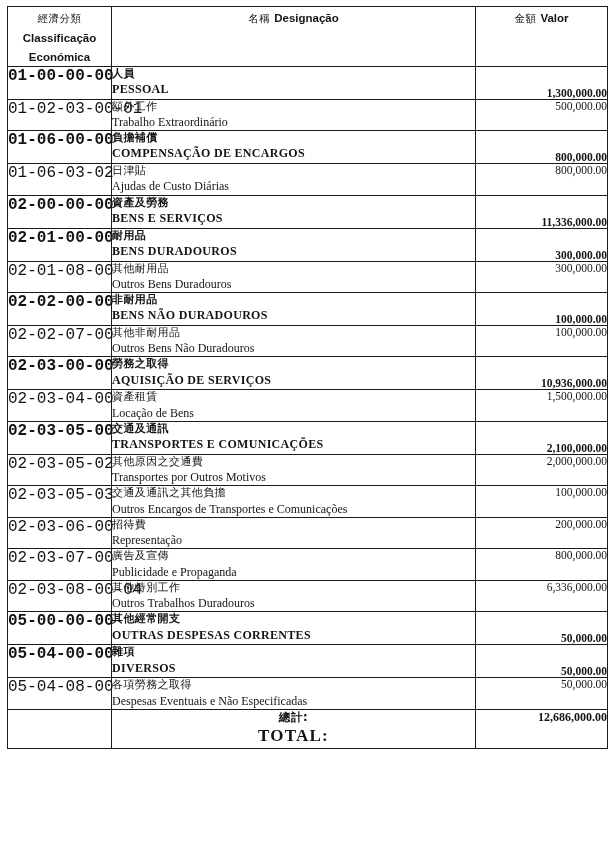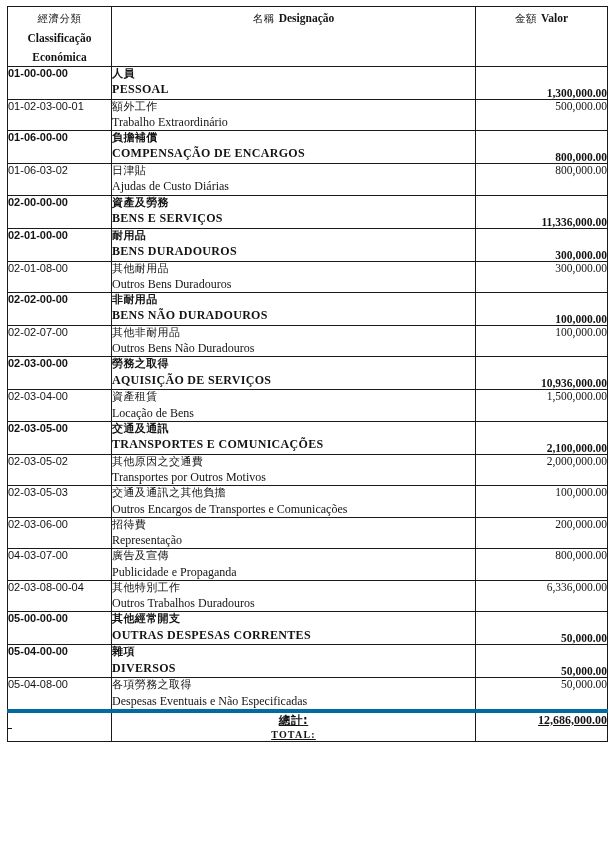--- a/index.html
+++ b/index.html
@@ -43,32 +43,32 @@
     font-weight: normal;
     padding: 4px 2px 5px 2px;
     line-height: 1.22;
   }
   .hdr-zh {
     font-family: "DejaVu Sans", sans-serif;
     font-size: 10.5px;
     letter-spacing: 0.5px;
   }
   .hdr-pt {
-    font-family: Liberation Serif, serif;
+    font-family: Liberation Sans, sans-serif;
     font-size: 11.5px;
     font-weight: bold;
   }
   .hdr-pt.two-line { line-height: 1.18; }
 
   
   td.code {
     text-align: left;
     padding: 2px 4px 3px 6px;
-    font-family: Liberation Sans, sans-serif;
-    font-size: 11px;
+    font-family: Liberation Mono, monospace;
+    font-size: 16px;
     white-space: nowrap;
     border-top: none;
     border-bottom: none;
   }
   td.desc {
     padding: 1px 4px 2px 6px;
     border-top: none;
     border-bottom: none;
   }
   td.value {
@@ -108,36 +108,35 @@
     font-weight: bold;
     letter-spacing: 0.3px;
   }
   
   td.code { padding-top: 3px; }
   td.value { padding-top: 16px; }
   tr.bold td.value { padding-top: 20px; }
 
   
   tr.total td {
-    border-top: 4px solid #0369a1;
-    text-decoration: underline;
+    border-top: 1px solid #0369a1;
   }
   td.total-label {
     text-align: center;
     padding: 3px 6px 5px 6px;
   }
   td.total-label .zh {
     font-family: "DejaVu Sans", sans-serif;
     font-weight: bold;
     font-size: 11.5px;
     letter-spacing: 0.6px;
   }
   td.total-label .pt {
     font-weight: bold;
-    font-size: 10px;
+    font-size: 17px;
     letter-spacing: 1.2px;
   }
   td.total-value {
     text-align: right;
     font-weight: bold;
     font-family: "Liberation Serif", serif;
     font-size: 12px;
     padding: 19px 7px 5px 4px;
     white-space: nowrap;
   }
@@ -287,21 +286,21 @@
         </tr>
         <tr class="">
           <td class="code">02-03-06-00</td>
           <td class="desc">
             <span class="zh">招待費</span>
             <span class="pt">Representação</span>
           </td>
           <td class="value">200,000.00</td>
         </tr>
         <tr class="">
-          <td class="code">04-03-07-00</td>
+          <td class="code">02-03-07-00</td>
           <td class="desc">
             <span class="zh">廣告及宣傳</span>
             <span class="pt">Publicidade e Propaganda</span>
           </td>
           <td class="value">800,000.00</td>
         </tr>
         <tr class="">
           <td class="code">02-03-08-00-04</td>
           <td class="desc">
             <span class="zh">其他特別工作</span>

